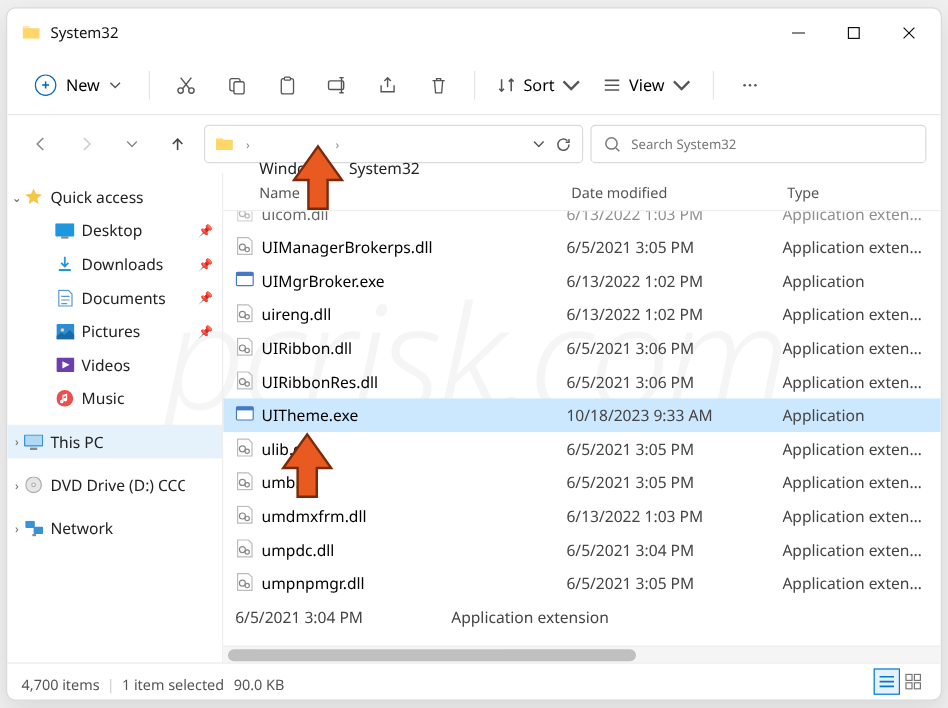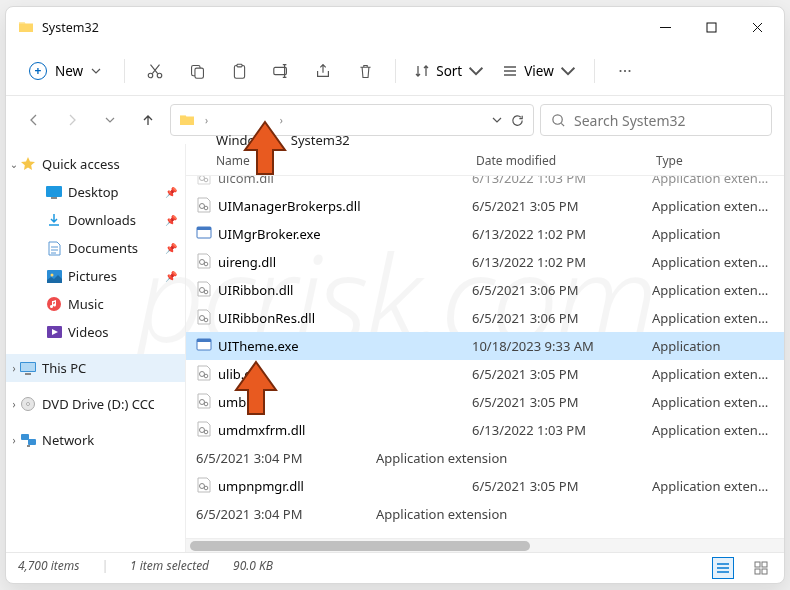--- a/index.html
+++ b/index.html
@@ -18,21 +18,21 @@
 .sortview { display: flex; align-items: center; gap: 6px; padding: 0 8px; font-size: 13.5px; }
 .sortview svg { width: 16px; height: 16px; }
 .addressbar-row { display: flex; align-items: center; gap: 6px; padding: 8px 12px; }
 .navbtn { width: 32px; height: 32px; display: flex; align-items: center; justify-content: center; color: #888; }
 .navbtn.enabled { color: #333; }
 .address { flex: 1; display: flex; align-items: center; border: 1px solid #d9d9d9; border-radius: 4px; height: 32px; padding: 0 8px; gap: 4px; }
 .crumb { font-size: 13px; color: #222; padding: 2px 4px; margin-top: 40px; }
 .crumb-sep { color: #888; font-size: 10px; }
 .address .folder-ic { width: 16px; height: 14px; margin-right: 6px; }
 .refresh { margin-left: auto; }
-.search { width: 232px; display: flex; align-items: center; border: 1px solid #d9d9d9; border-radius: 4px; height: 32px; padding: 0 10px; gap: 8px; color: #777; font-size: 14px; }
+.search { width: 280px; display: flex; align-items: center; border: 1px solid #d9d9d9; border-radius: 4px; height: 32px; padding: 0 10px; gap: 8px; color: #777; font-size: 11px; }
 .content { flex: 1; display: flex; min-height: 0; }
 .sidebar { width: 180px; border-right: 1px solid #eee; padding: 6px 0; overflow-y: auto; position: relative; }
 .side-item { display: flex; align-items: center; padding: 5px 6px 5px 14px; font-size: 13px; color: #222; gap: 6px; position: relative; }
 .side-item.indent { padding-left: 40px; }
 .side-item .chev { position: absolute; left: 2px; font-size: 10px; color: #666; width: 12px; text-align: center; }
 .side-item.sel { background: #e5f1fb; }
 .side-item .pin { margin-left: auto; color: #888; font-size: 10px; width: 14px; }
 .side-ic { width: 16px; height: 16px; display: flex; align-items: center; justify-content: center; font-size: 13px; }
 .side-spacer { height: 8px; }
 .filepane { flex: 1; display: flex; flex-direction: column; min-width: 0; }
@@ -42,21 +42,21 @@
 .col-type { flex: 1; }
 .filelist { flex: 1; overflow: hidden; position: relative; }
 .row { display: flex; align-items: center; padding: 5px 10px; font-size: 13px; }
 .row.selected { background: #cce8ff; }
 .row .fic { width: 16px; height: 16px; margin-right: 6px; flex-shrink: 0; }
 .row .name { flex: 0 0 276px; white-space: nowrap; overflow: hidden; text-overflow: ellipsis; display: flex; }
 .row .date { flex: 0 0 180px; color: #444; }
 .row .type { flex: 1; color: #444; white-space: nowrap; overflow: hidden; text-overflow: ellipsis; }
 .hscroll { height: 14px; background: #f5f5f5; position: relative; border-top: 1px solid #eee; }
 .hscroll .thumb { position: absolute; left: 4px; top: 2px; height: 10px; width: 340px; background: #c0c0c0; border-radius: 5px; }
-.statusbar { display: flex; align-items: flex-start; padding: 4px 12px; font-size: 12px; color: #555; border-top: 1px solid #e8e8e8; gap: 16px; font-style: italic; }
+.statusbar { display: flex; align-items: flex-end; padding: 4px 12px; font-size: 12px; color: #555; border-top: 1px solid #e8e8e8; gap: 0; }
 .statusbar .spacer { flex: 1; }
 .status-icon { width: 22px; height: 22px; display: flex; align-items: center; justify-content: center; border: 1px solid transparent; }
 .status-icon.active { border-color: #0078d4; background: #e5f1fb; }
 .arrow-overlay { position: absolute; pointer-events: none; }
 .arrow-a { left: 235px; top: 113px; width: 48px; height: 56px; }
 .arrow-b { left: 226px; top: 353px; width: 48px; height: 56px; }
 svg { display: block; }
 </style>
 </head>
 <body>
@@ -256,35 +256,35 @@
               <rect x="0" y="0" width="15" height="13" rx="1" fill="#2b8dd6"></rect>
               <circle cx="5" cy="5" r="1.5" fill="#ffd768"></circle>
               <path d="M0 10l4-3 3 2 4-4 4 4v4H0z" fill="#1a6aa6"></path>
             </svg>
           </span>
         <span>Pictures</span>
         <span class="pin">📌</span>
       </div>
       <div class="side-item indent">
         <span class="side-ic">
+            <svg width="15" height="12" viewBox="0 0 15 12">
+              <rect width="15" height="12" rx="1" fill="#6b3fad"></rect>
+              <path d="M5 3l6 3-6 3z" fill="#fff"></path>
+            </svg>
+          </span>
+        <span>Videos</span>
+      </div>
+      <div class="side-item indent">
+        <span class="side-ic">
             <svg width="14" height="14" viewBox="0 0 14 14">
               <circle cx="7" cy="7" r="7" fill="#ef4c4c"></circle>
               <path d="M6 4l3-1v5a1.5 1.5 0 11-1-1.4V5l-2 .6v4a1.5 1.5 0 11-1-1.4V4z" fill="#fff"></path>
             </svg>
           </span>
         <span>Music</span>
-      </div>
-      <div class="side-item indent">
-        <span class="side-ic">
-            <svg width="15" height="12" viewBox="0 0 15 12">
-              <rect width="15" height="12" rx="1" fill="#6b3fad"></rect>
-              <path d="M5 3l6 3-6 3z" fill="#fff"></path>
-            </svg>
-          </span>
-        <span>Videos</span>
       </div>
       <div class="side-spacer"></div>
       <div class="side-item sel">
         <span class="chev">›</span>
         <span class="side-ic">
             <svg width="16" height="13" viewBox="0 0 16 13">
               <rect x="0" y="0" width="16" height="10" rx="1" fill="#3991d6"></rect>
               <rect x="1" y="1" width="14" height="8" fill="#b1d8f4"></rect>
               <rect x="5" y="11" width="6" height="2" fill="#888"></rect>
             </svg>
@@ -435,20 +435,28 @@
                 <path d="M2 1h9l3 3v11H2z" fill="#fff" stroke="#bbb"></path>
                 <circle cx="6" cy="9" r="2.5" fill="none" stroke="#888" stroke-width="1"></circle>
                 <circle cx="10" cy="11" r="1.8" fill="none" stroke="#888" stroke-width="1"></circle>
               </svg>
               <span>umdmxfrm.dll</span>
             </div>
             <div class="date">6/13/2022 1:03 PM</div>
             <div class="type">Application extension</div>
           </div>
           <div class="row">
+            <div class="name">
+              <svg class="fic" viewBox="0 0 16 16">
+                <path d="M2 1h9l3 3v11H2z" fill="#fff" stroke="#bbb"></path>
+                <circle cx="6" cy="9" r="2.5" fill="none" stroke="#888" stroke-width="1"></circle>
+                <circle cx="10" cy="11" r="1.8" fill="none" stroke="#888" stroke-width="1"></circle>
+              </svg>
+              <span>umpdc.dll</span>
+            </div>
             <div class="date">6/5/2021 3:04 PM</div>
             <div class="type">Application extension</div>
           </div>
           <div class="row">
             <div class="name">
               <svg class="fic" viewBox="0 0 16 16">
                 <path d="M2 1h9l3 3v11H2z" fill="#fff" stroke="#bbb"></path>
                 <circle cx="6" cy="9" r="2.5" fill="none" stroke="#888" stroke-width="1"></circle>
                 <circle cx="10" cy="11" r="1.8" fill="none" stroke="#888" stroke-width="1"></circle>
               </svg>

